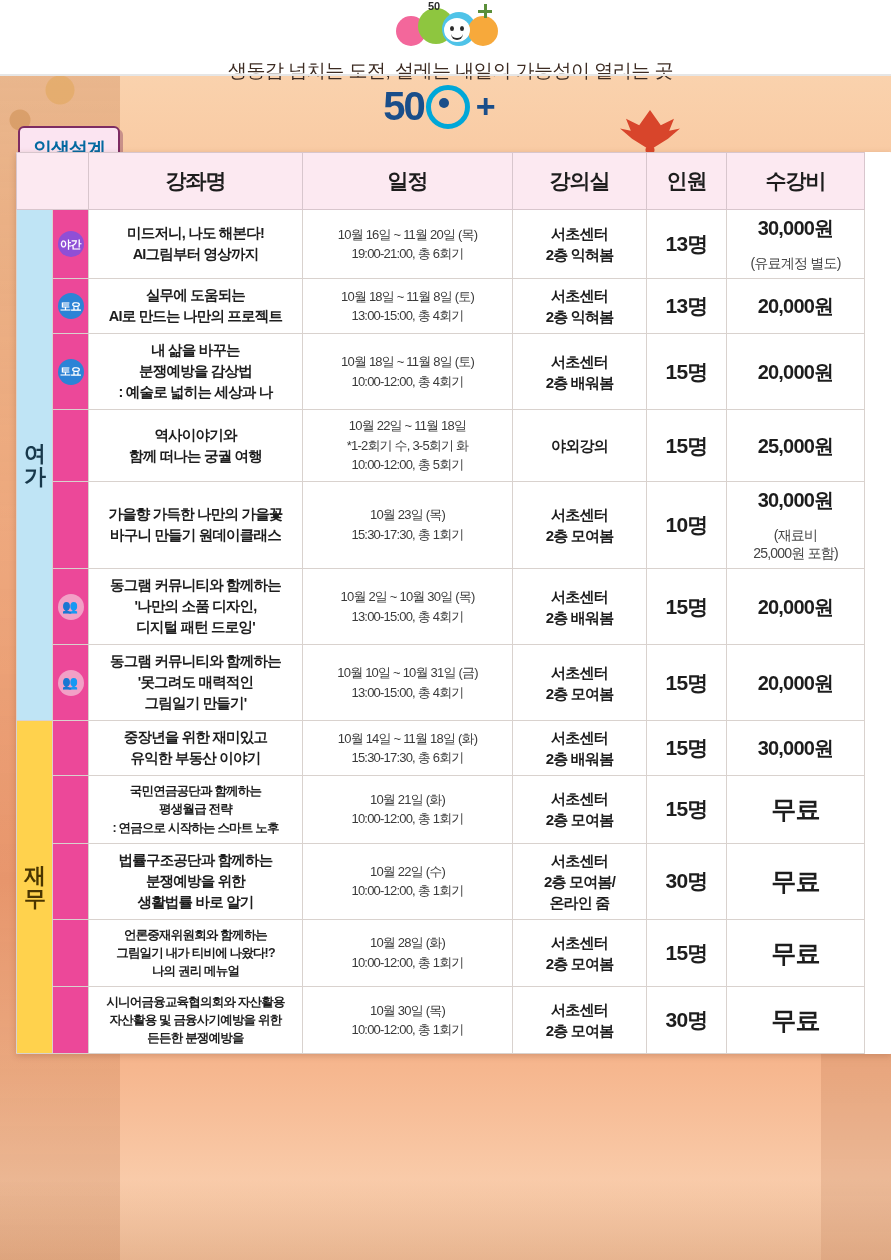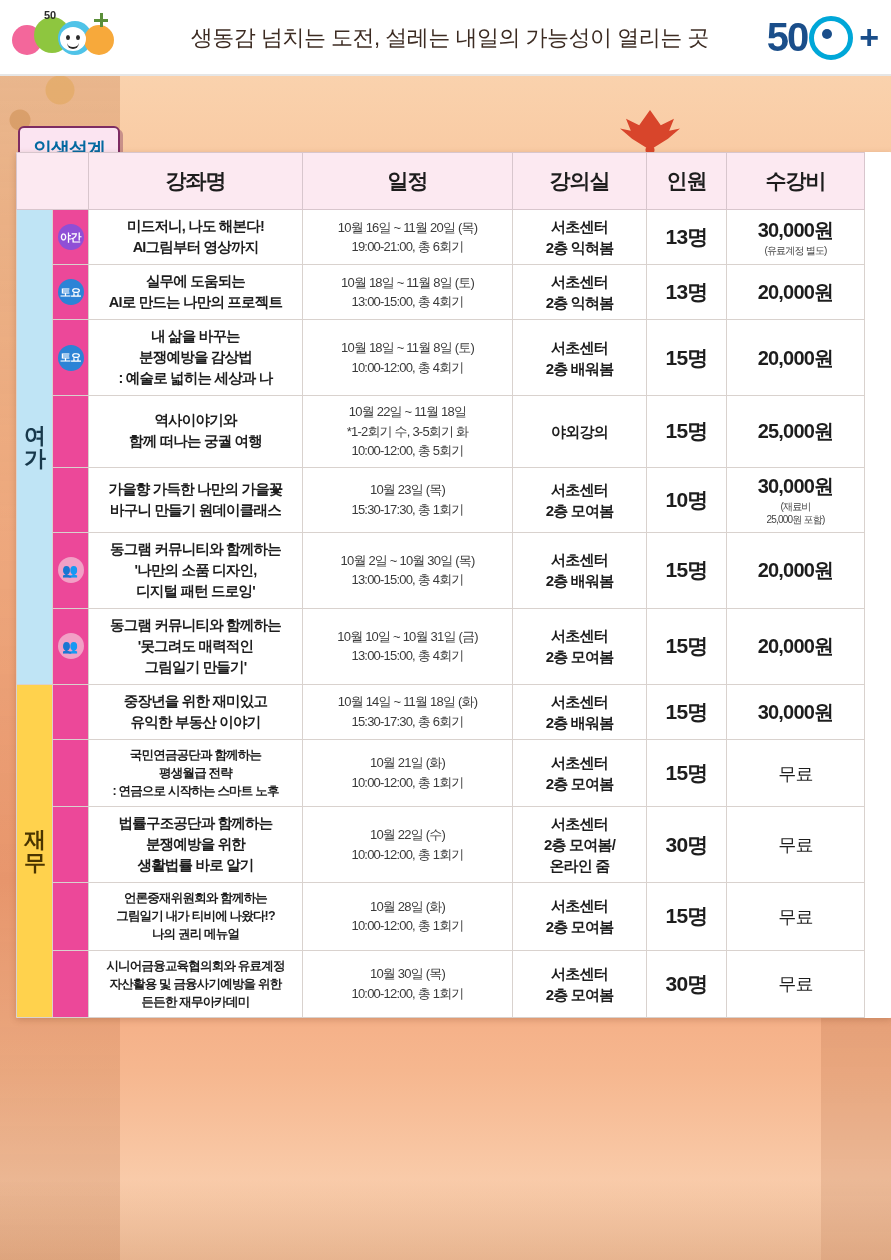--- a/index.html
+++ b/index.html
@@ -48,21 +48,21 @@
   .maple-1:before{
     content:"";position:absolute;left:0;top:0;width:60px;height:40px;
     background:#d8452b;
     clip-path:polygon(50% 100%,20% 72%,0% 46%,18% 52%,10% 22%,32% 38%,50% 0%,68% 38%,90% 22%,82% 52%,100% 46%,80% 72%);
   }
 
   
   .header{
     position:absolute;left:0;top:0;width:891px;height:75px;
     background:#ffffff;
-    display:flex;align-items:center;
+    display:flex;align-items:center;flex-direction:column;
   }
   .logo-left{
     width:115px;height:58px;margin-left:8px;position:relative;flex:0 0 auto;
   }
   .logo-left .blob{position:absolute;border-radius:50%;}
   .b1{left:4px;top:16px;width:30px;height:30px;background:#f3679b;}
   .b2{left:26px;top:8px;width:36px;height:36px;background:#8ec63f;}
   .b3{left:50px;top:12px;width:34px;height:34px;background:#4fc3e8;}
   .b4{left:76px;top:16px;width:30px;height:30px;background:#f7a93b;}
   .logo-left .face{
@@ -81,21 +81,21 @@
   .logo-left .cross{
     position:absolute;left:86px;top:4px;width:14px;height:14px;
   }
   .logo-left .cross:before,.logo-left .cross:after{
     content:"";position:absolute;background:#5b8f3a;
   }
   .logo-left .cross:before{left:6px;top:0;width:3px;height:14px;}
   .logo-left .cross:after{left:0;top:6px;width:14px;height:3px;}
 
   .header-slogan{
-    flex:1 1 auto;text-align:center;font-size:22px;color:#3c2b22;letter-spacing:-.5px;
+    flex:1 1 auto;text-align:center;font-size:19px;color:#3c2b22;letter-spacing:-.5px;
     font-weight:500;padding-left:10px;
   }
   .brand{
     display:flex;align-items:center;gap:10px;margin-right:14px;flex:0 0 auto;
   }
   .brand-mark{
     display:flex;align-items:center;font-size:40px;font-weight:bold;color:#1a4e8a;letter-spacing:-2px;
   }
   .brand-mark .ring{
     display:inline-block;width:34px;height:34px;border:5px solid #00a7d8;border-radius:50%;
@@ -160,22 +160,22 @@
   }
   .tag-night{background:#8f4fd6;}
   .tag-sat{background:#2c83d6;}
   .tag-comm{background:#f2a0c6;font-size:13px;}
   .name-cell{font-size:14.5px;line-height:1.45;font-weight:bold;}
   .name-cell.small{font-size:12.5px;}
   .sched-cell{font-size:13px;line-height:1.5;color:#3a3a3a;}
   .room-cell{font-size:15px;line-height:1.4;font-weight:bold;}
   .cap-cell{font-size:21px;font-weight:bold;}
   .fee-cell{font-size:20px;font-weight:bold;line-height:1.2;}
-  .fee-cell .note{display:block;font-size:10px;font-weight:normal;color:#444;line-height:1.3;margin-top:2px;}
-  .fee-free{font-size:18px;font-weight:normal;}
+  .fee-cell .note{display:block;font-size:14px;font-weight:normal;color:#444;line-height:1.3;margin-top:14px;}
+  .fee-free{font-size:25px;font-weight:bold;}
 </style>
 </head>
 <body>
 
 <div class="bg-autumn"></div>
 <div class="bg-left-tree"></div>
 <div class="bg-right-tree"></div>
 <div class="bg-ground"></div>
 <div class="maple maple-1"></div>
 
@@ -429,23 +429,23 @@
           <td class="room-cell">
             <div>서초센터</div>
             <div>2층 모여봄</div>
           </td>
           <td class="cap-cell">15명</td>
           <td class="fee-cell"><span class="fee-free">무료</span></td>
         </tr>
         <tr>
           <td class="tag-cell"></td>
           <td class="name-cell small">
-            <div>시니어금융교육협의회와 유료계정</div>
+            <div>시니어금융교육협의회와 자산활용</div>
             <div>자산활용 및 금융사기예방을 위한</div>
-            <div>든든한 재무아카데미</div>
+            <div>든든한 분쟁예방을</div>
           </td>
           <td class="sched-cell">
             <div>10월 30일 (목)</div>
             <div>10:00-12:00, 총 1회기</div>
           </td>
           <td class="room-cell">
             <div>서초센터</div>
             <div>2층 모여봄</div>
           </td>
           <td class="cap-cell">30명</td>

